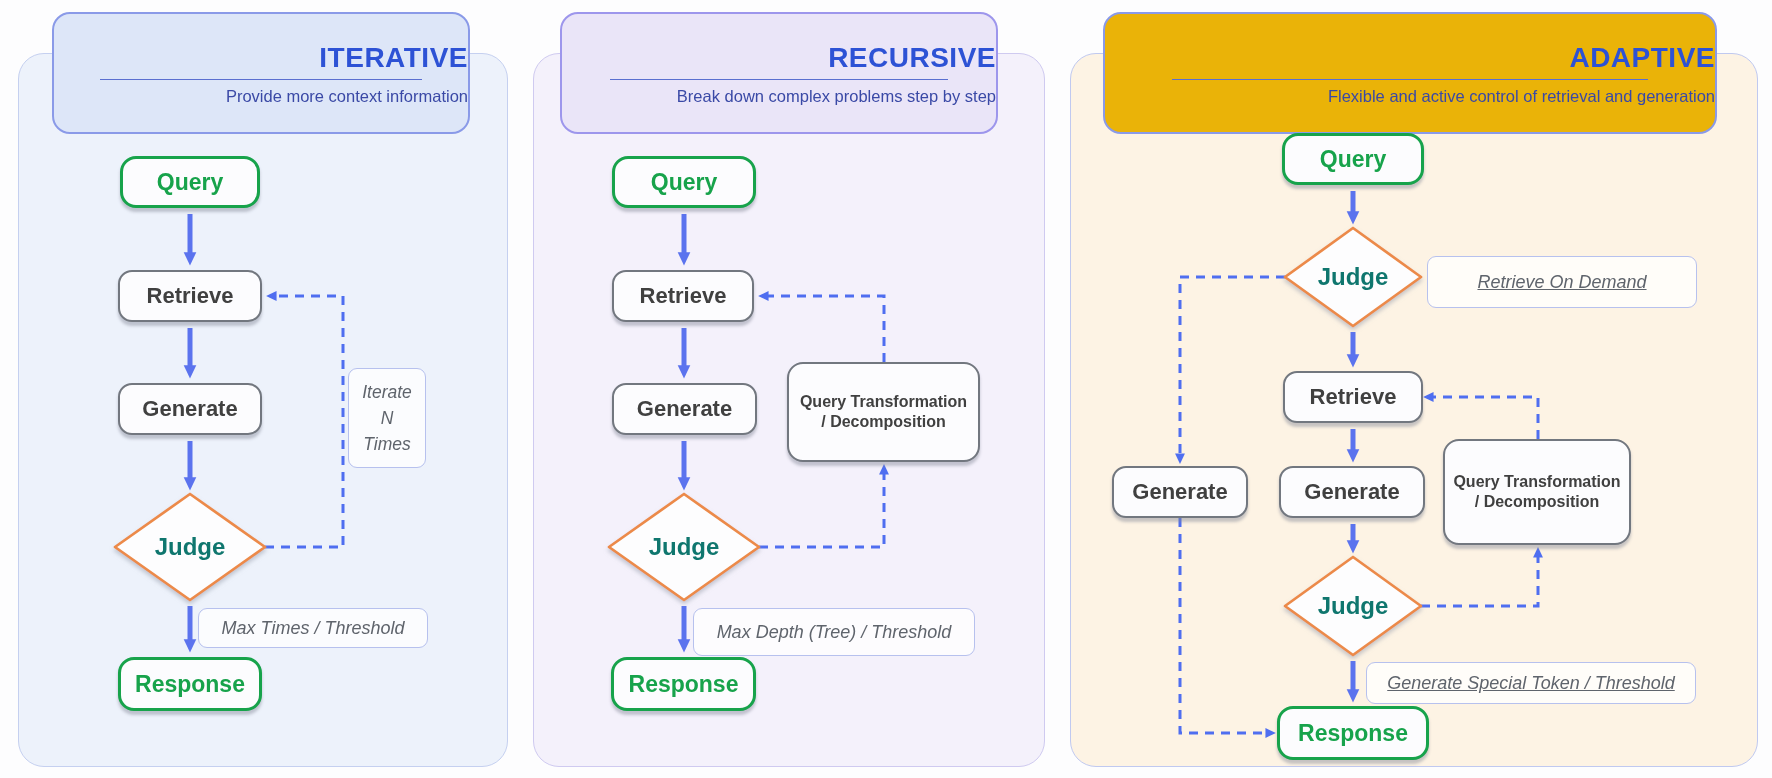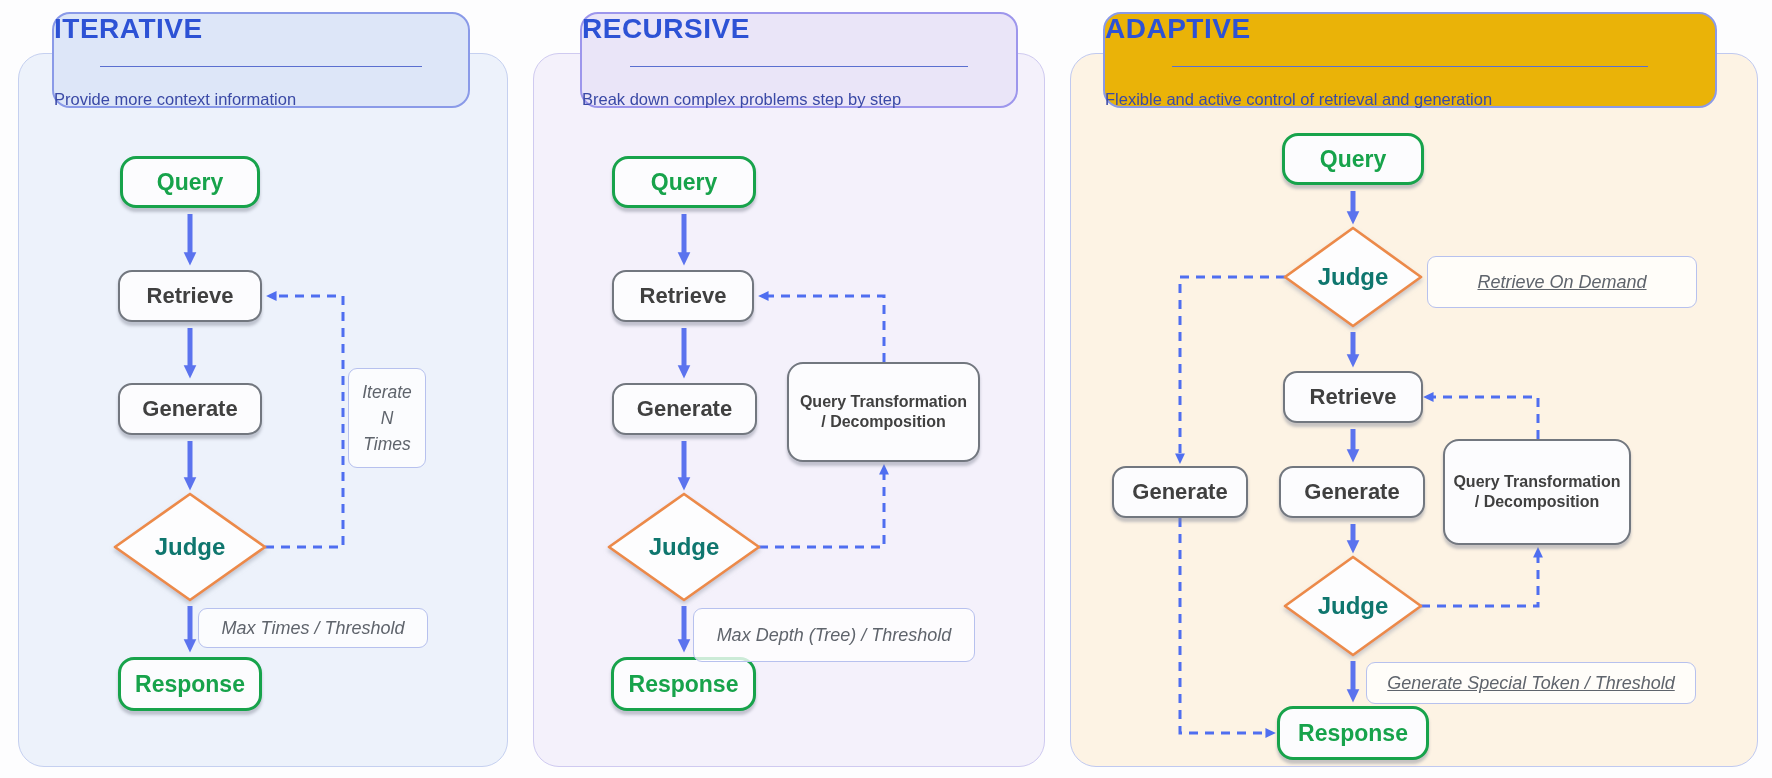--- a/index.html
+++ b/index.html
@@ -6,24 +6,24 @@
   .canvas{
     position:relative;width:1772px;height:778px;overflow:hidden;
     font-family:"Liberation Sans",sans-serif;background:#fdfdfe;
   }
   
   .panel-body{position:absolute;border-radius:26px;border:1.5px solid;}
   .panel-iterative{left:18px;top:53px;width:488px;height:712px;background:#edf2fb;border-color:#c5d0f0;}
   .panel-recursive{left:533px;top:53px;width:510px;height:712px;background:#f4f1fb;border-color:#cfcaf0;}
   .panel-adaptive{left:1070px;top:53px;width:686px;height:712px;background:#fdf3e4;border-color:#c0c9f0;}
   
-  .panel-header{position:absolute;top:12px;height:96px;border-radius:18px;border:2.5px solid #8a9ae8;
-    box-sizing:border-box;display:flex;flex-direction:column;align-items:flex-start;justify-content:center;padding-top:2px;gap:16px;}
+  .panel-header{position:absolute;top:12px;height:122px;border-radius:18px;border:2.5px solid #8a9ae8;
+    box-sizing:border-box;display:flex;flex-direction:column;align-items:flex-end;justify-content:center;padding-top:2px;}
   .header-iterative{left:52px;width:418px;background:#dde6f8;}
-  .header-recursive{left:580px;width:438px;background:#eae5f8;border-color:#9d96ec;}
+  .header-recursive{left:560px;width:438px;background:#eae5f8;border-color:#9d96ec;}
   .header-adaptive{left:1103px;width:614px;background:#eab308;}
   .panel-title{font-size:28px;font-weight:bold;color:#2d52d5;letter-spacing:.5px;line-height:1.1;}
   .title-rule{width:78%;height:0;border:none;border-top:1.5px solid #5a6fd0;margin:5px auto 7px auto;}
   .panel-subtitle{font-size:16.5px;color:#3a49a6;line-height:1.1;}
   
   .node{position:absolute;box-sizing:border-box;display:flex;align-items:center;justify-content:center;
     background:#fcfcfe;border-radius:14px;font-weight:bold;text-align:center;
     box-shadow:0 3.5px 3px rgba(130,135,150,.45);}
   .gray{border:2.5px solid #72777f;color:#404040;font-size:22px;}
   .green{border:3.5px solid #17a34b;color:#17a34b;font-size:23px;border-radius:16px;}
@@ -122,21 +122,21 @@
   <div class="node green" style="left:118px;top:657px;width:144px;height:54px;">Response</div>
   <div class="note" style="left:348px;top:368px;width:78px;height:100px;font-size:17.5px;padding:2px 22px;">Iterate N Times</div>
   <div class="note" style="left:198px;top:608px;width:230px;height:40px;">Max Times / Threshold</div>
 
   <div class="node green" style="left:612px;top:156px;width:144px;height:52px;">Query</div>
   <div class="node gray" style="left:612px;top:270px;width:142px;height:52px;">Retrieve</div>
   <div class="node gray" style="left:612px;top:383px;width:145px;height:52px;">Generate</div>
   <div class="judge-label" style="left:624px;top:529px;">Judge</div>
   <div class="node green" style="left:611px;top:657px;width:145px;height:54px;">Response</div>
   <div class="node gray multi" style="left:787px;top:362px;width:193px;height:100px;">Query Transformation / Decomposition</div>
-  <div class="note" style="left:693px;top:608px;width:282px;height:54px;">Max Depth (Tree) / Threshold</div>
+  <div class="note" style="left:693px;top:608px;width:282px;height:48px;">Max Depth (Tree) / Threshold</div>
 
   <div class="node green" style="left:1282px;top:133px;width:142px;height:52px;">Query</div>
   <div class="judge-label" style="left:1293px;top:259px;">Judge</div>
   <div class="note" style="left:1427px;top:256px;width:270px;height:52px;text-decoration:underline;">Retrieve On  Demand</div>
   <div class="node gray" style="left:1283px;top:371px;width:140px;height:52px;">Retrieve</div>
   <div class="node gray" style="left:1112px;top:466px;width:136px;height:52px;">Generate</div>
   <div class="node gray" style="left:1279px;top:466px;width:146px;height:52px;">Generate</div>
   <div class="node gray multi" style="left:1443px;top:439px;width:188px;height:106px;">Query Transformation / Decomposition</div>
   <div class="judge-label" style="left:1293px;top:588px;">Judge</div>
   <div class="note" style="left:1366px;top:662px;width:330px;height:42px;text-decoration:underline;">Generate Special Token / Threshold</div>

